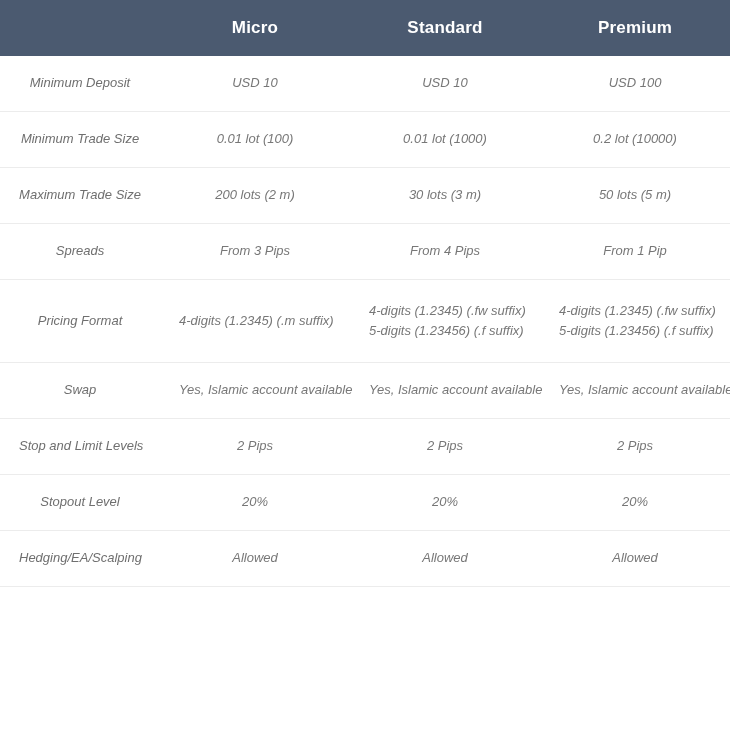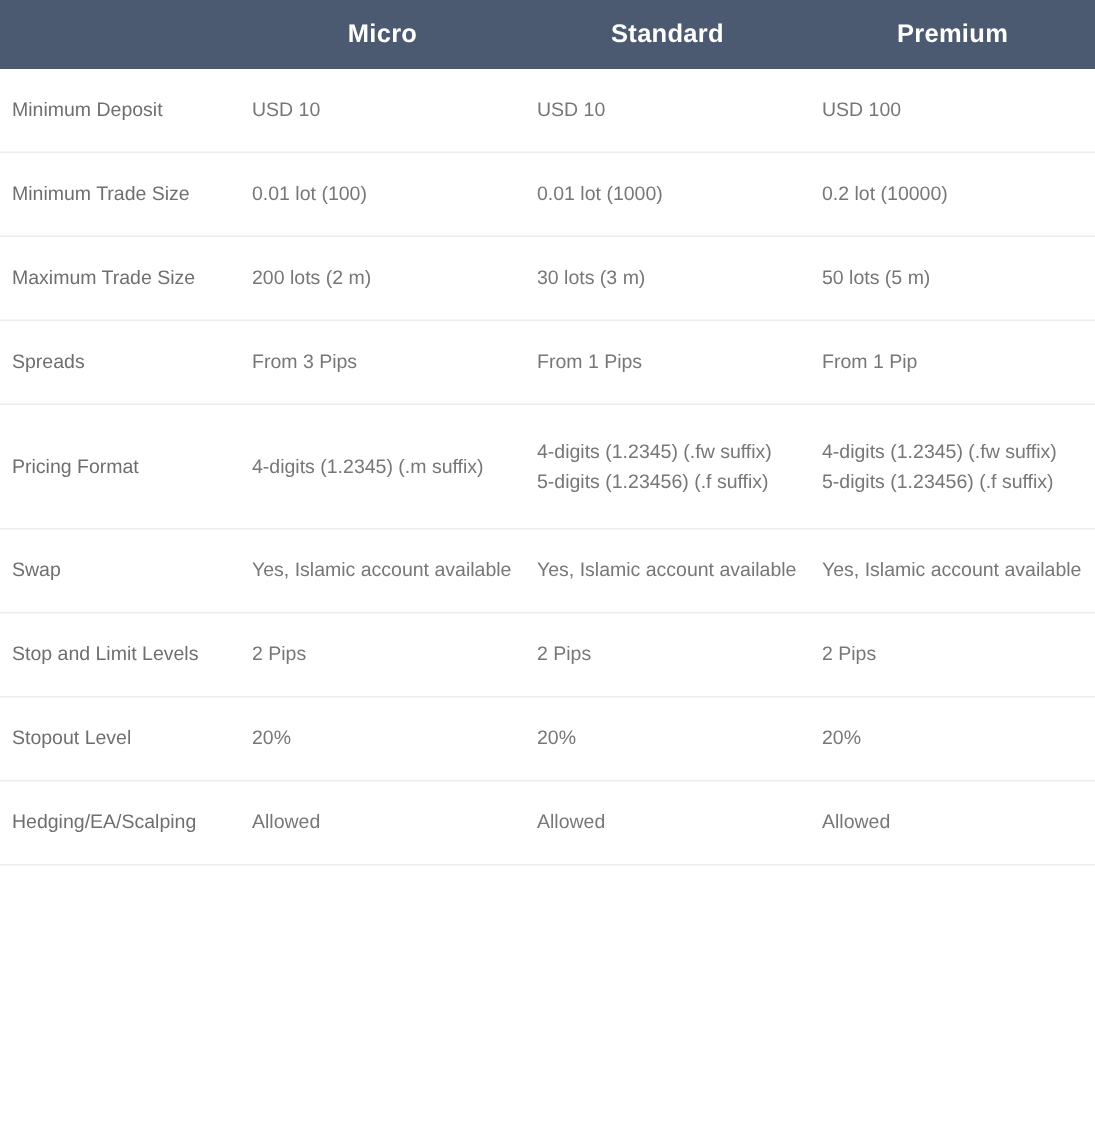--- a/index.html
+++ b/index.html
@@ -22,47 +22,48 @@
   }
 
   .comparison-table col.c-feature { width: 160px; }
   .comparison-table col.c-plan    { width: 190px; }
 
   
   thead tr {
     background: #4b5a70;
   }
   thead th {
-    height: 46px;
+    height: 56px;
     padding: 0 4px;
     color: #ffffff;
     font-size: 17px;
     font-weight: bold;
     text-align: center;
     vertical-align: middle;
     white-space: nowrap;
     letter-spacing: 0.2px;
   }
   thead th.feature-head { }
 
   
   tbody tr {
     background: #ffffff;
     border-bottom: 1px solid #ececec;
   }
   tbody td {
     height: 55px;
-    padding: 0 8px;
+    padding: 0 19px;
     color: #777777;
     font-size: 13px;
     font-weight: normal;
-    text-align: left;
+    text-align: center;
     vertical-align: middle;
     white-space: nowrap;
     line-height: 1.55;
+    font-style: italic;
   }
   tbody td.feature-cell {
     color: #6f6f6f;
   }
   tbody tr.tall-row td {
     height: 82px;
   }
   tbody td .line {
     display: block;
   }
@@ -124,21 +125,21 @@
         <td class="value-cell">
           <span class="line">50 lots (5 m)</span>
         </td>
       </tr>
       <tr>
         <td class="feature-cell">Spreads</td>
         <td class="value-cell">
           <span class="line">From 3 Pips</span>
         </td>
         <td class="value-cell">
-          <span class="line">From 1 Pips</span>
+          <span class="line">From 4 Pips</span>
         </td>
         <td class="value-cell">
           <span class="line">From 1 Pip</span>
         </td>
       </tr>
       <tr class="tall-row">
         <td class="feature-cell">Pricing Format</td>
         <td class="value-cell">
           <span class="line">4-digits (1.2345) (.m suffix)</span>
         </td>

